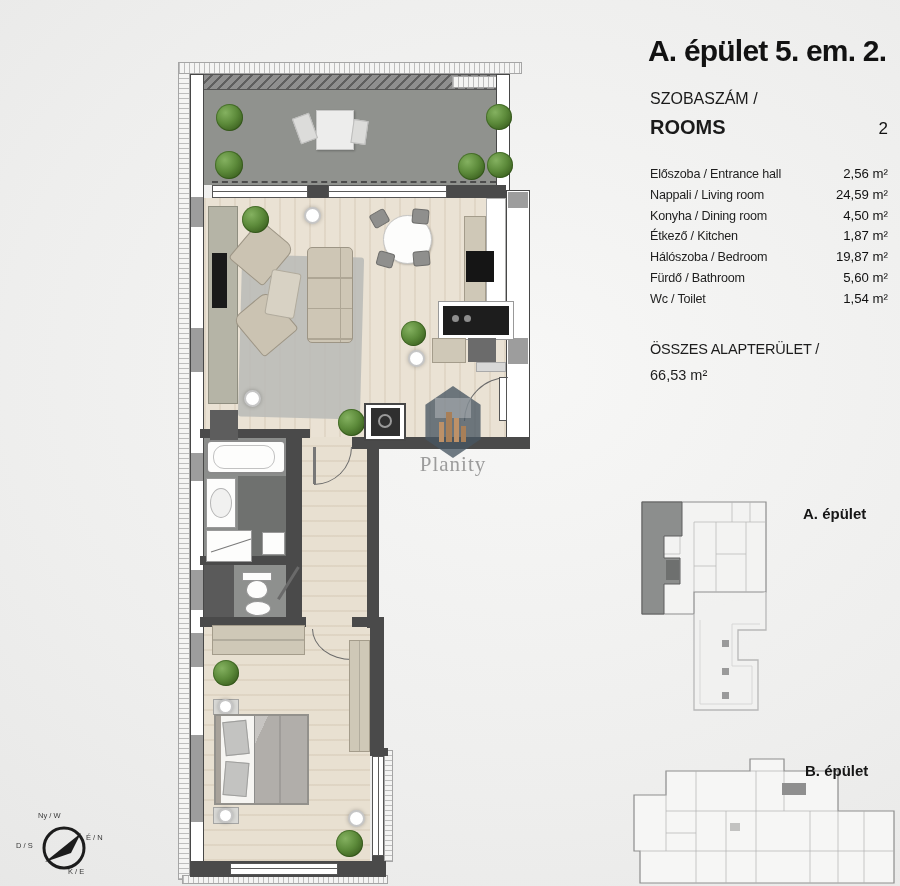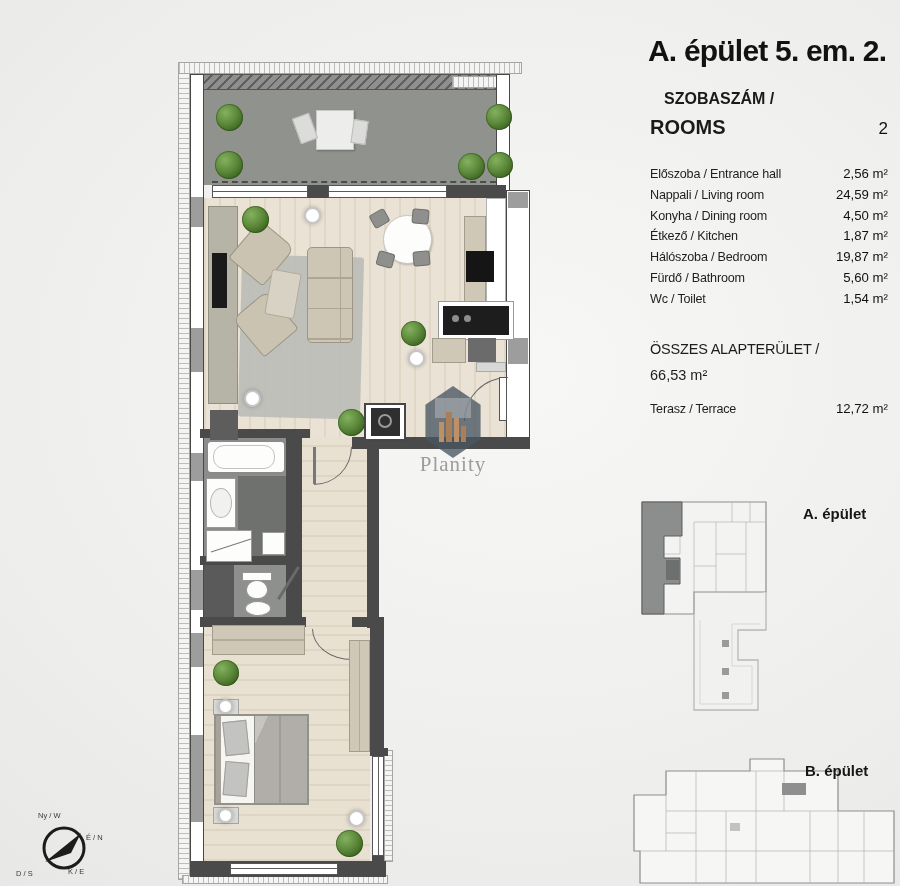--- a/index.html
+++ b/index.html
@@ -179,33 +179,33 @@
       <div class="abs" style="left:7px;bottom:0;width:6px;height:30px;background:#a87f58;"></div>
       <div class="abs" style="left:15px;bottom:0;width:5px;height:24px;background:#bd9168;"></div>
       <div class="abs" style="left:22px;bottom:0;width:5px;height:16px;background:#a87f58;"></div>
     </div>
   </div>
   <div class="abs" style="left:406px;top:452px;width:94px;text-align:center;font-family:'Liberation Serif',serif;font-size:21px;color:rgba(140,140,140,.85);letter-spacing:1px;">Planity</div>
 
   <div class="abs" style="left:10px;top:805px;width:110px;height:78px;">
     <div class="abs clabel" style="left:28px;top:6px;">Ny / W</div>
     <div class="abs clabel" style="left:76px;top:28px;">É / N</div>
-    <div class="abs clabel" style="left:6px;top:64px;">D / S</div>
+    <div class="abs clabel" style="left:6px;top:36px;">D / S</div>
     <div class="abs clabel" style="left:58px;top:62px;">K / E</div>
     <svg class="abs" style="left:28px;top:17px;" width="52" height="52" viewBox="0 0 52 52">
       <circle cx="26" cy="26" r="20" fill="none" stroke="#1c1c1c" stroke-width="3"></circle>
       <path d="M7,40 L43,11 L33,31 Z" fill="#1c1c1c"></path>
     </svg>
   </div>
 </div>
 
 <div class="abs panel-txt" style="left:648px;top:0;width:242px;height:886px;">
   <div class="abs" style="left:0;top:34px;width:248px;font-size:30px;font-weight:800;letter-spacing:-.8px;color:#121212;white-space:nowrap;">A. épület 5. em. 2.</div>
 
-  <div class="abs" style="left:16px;top:90px;font-size:16px;font-weight:700;color:#1a1a1a;">SZOBASZÁM /</div>
+  <div class="abs" style="left:2px;top:90px;font-size:16px;font-weight:400;color:#1a1a1a;">SZOBASZÁM /</div>
   <div class="abs" style="left:2px;top:116px;width:238px;display:flex;justify-content:space-between;align-items:baseline;">
     <span style="font-size:20px;font-weight:600;color:#1a1a1a;">ROOMS</span>
     <span style="font-size:17px;font-weight:500;color:#111;">2</span>
   </div>
 
   <div class="abs" style="left:2px;top:166px;width:238px;">
     <div class="row">
         <span class="rlabel">Előszoba / Entrance hall</span>
         <span class="rval">2,56 m²</span>
       </div>
@@ -235,24 +235,20 @@
       </div>
   </div>
 
   <div class="abs" style="left:2px;top:336px;width:238px;">
     <div style="font-size:14.5px;font-weight:500;line-height:26px;letter-spacing:-.2px;">ÖSSZES ALAPTERÜLET /</div>
     <div style="display:flex;justify-content:space-between;align-items:baseline;line-height:26px;">
       <span style="font-size:14.5px;font-weight:500;">66,53 m²</span>
     </div>
   </div>
 
-  <div class="abs row" style="left:2px;top:401px;width:238px;">
-    <span class="rlabel">Terasz / Terrace</span>
-    <span class="rval">12,72 m²</span>
-  </div>
 
 
   <svg class="abs" style="left:-12px;top:496px;" width="142" height="222" viewBox="0 0 142 222">
     <path d="M6,6 H130 V96 H58 V118 H6 Z" fill="#f3f3f2" stroke="#8d8d8d" stroke-width="1.2"></path>
     <path d="M44,6 V58 M6,58 H44 M58,26 H130 M58,26 V96 M80,26 V96 M80,58 H110 M110,26 V96 M96,6 V26 M114,6 V26 M58,70 H80" stroke="#b5b5b5" stroke-width="0.7" fill="none"></path>
     <path d="M6,6 H46 V40 H28 V62 H44 V88 H28 V118 H6 Z" fill="#8c8e8d" stroke="#5f5f5f" stroke-width="1"></path>
     <rect x="30" y="64" width="13" height="20" fill="#6e706f"></rect>
     <path d="M58,118 V214 H122 V164 H102 V134 H130 V96" fill="#f1f1f0" stroke="#b8b8b8" stroke-width="1.3"></path>
     <path d="M64,124 V208 H116 V170 H96 V128 H124" fill="none" stroke="#d2d2d1" stroke-width="0.8"></path>
     <rect x="86" y="144" width="7" height="7" fill="#9a9a9a"></rect>

